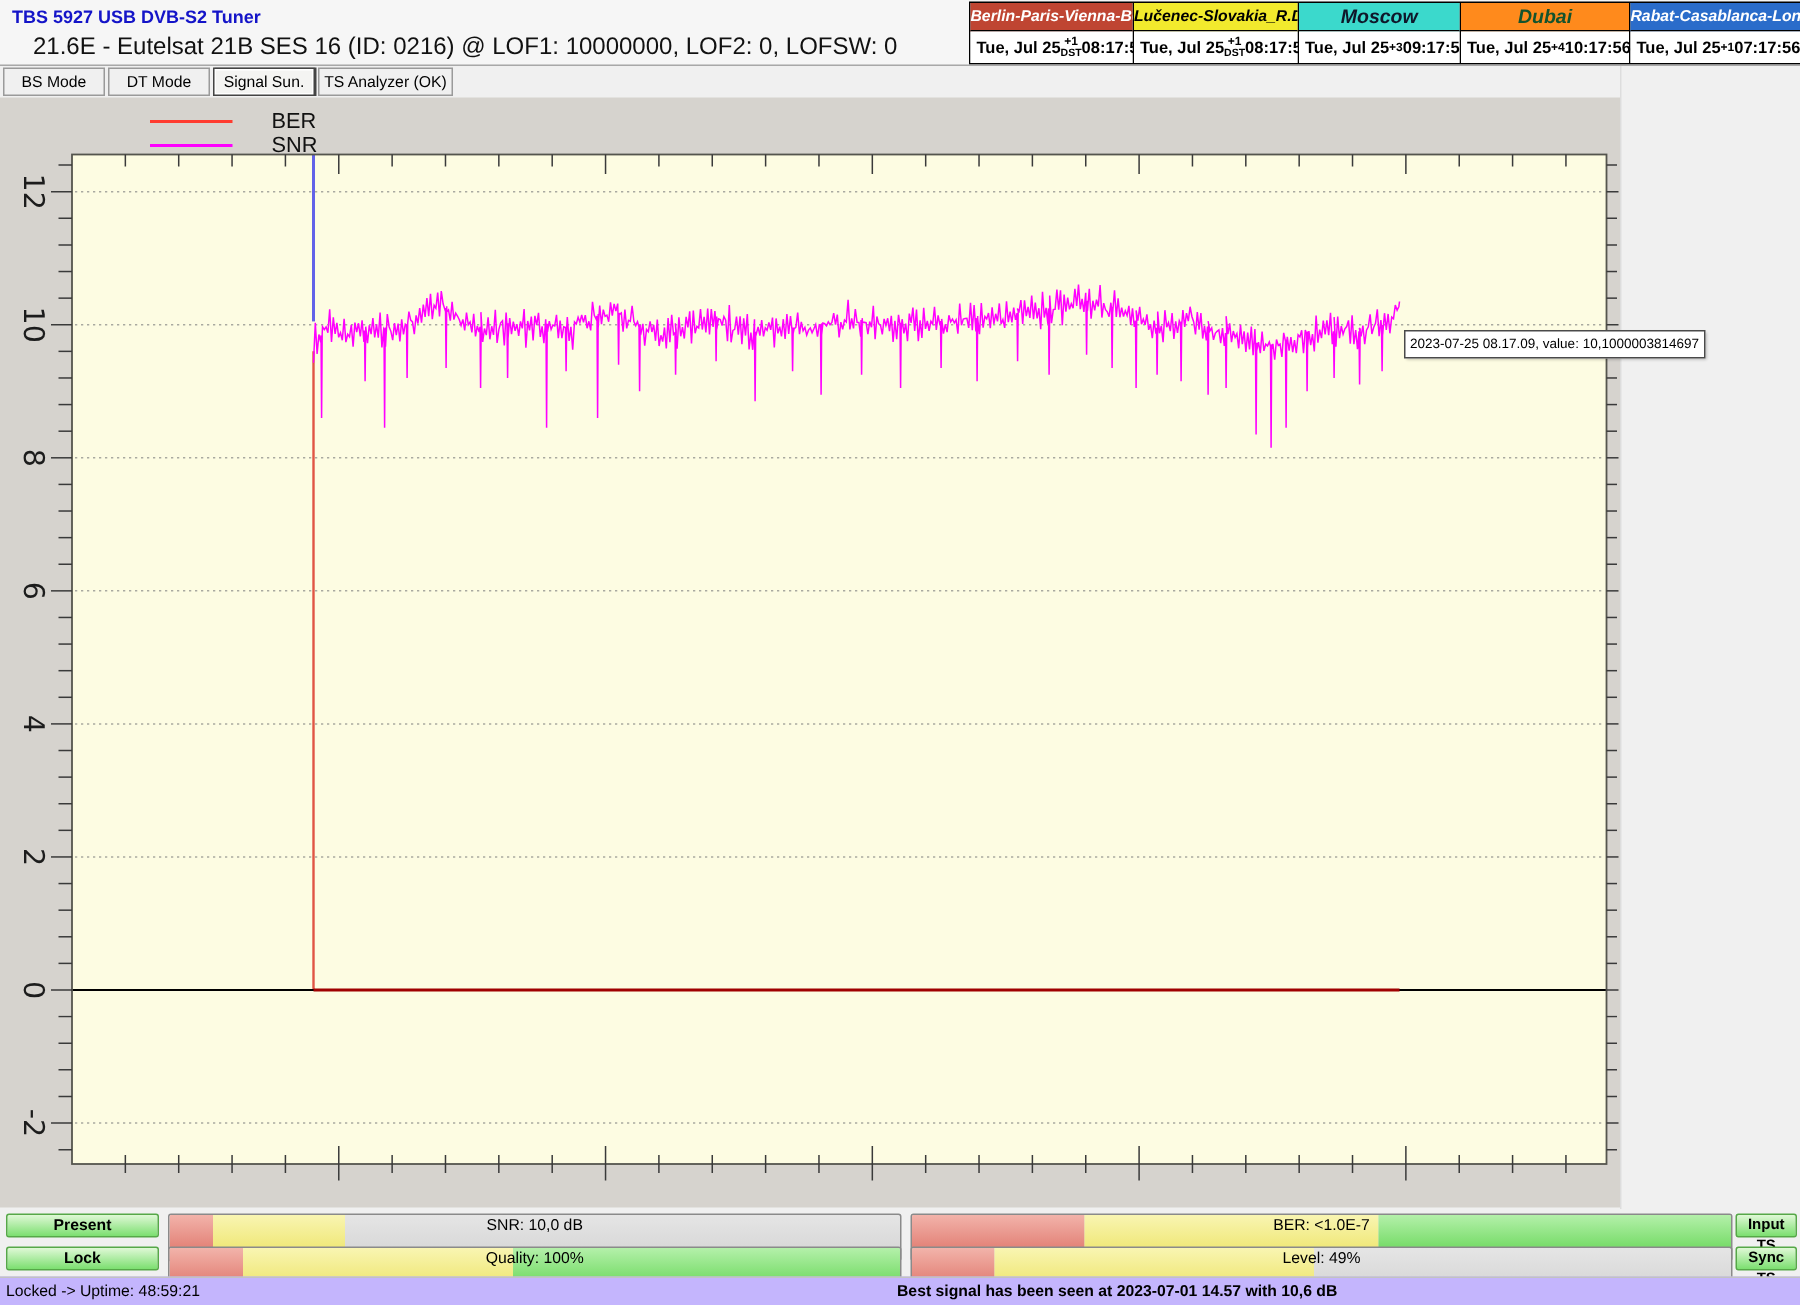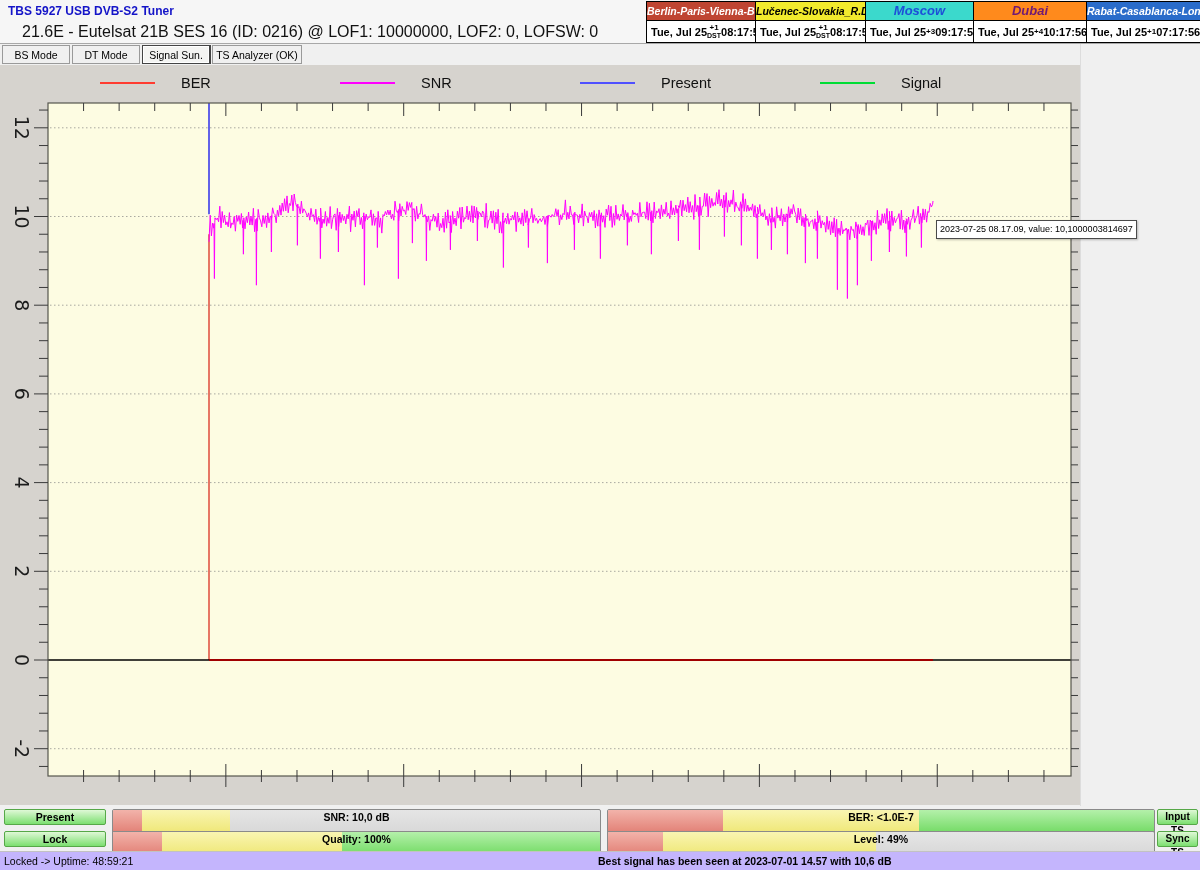--- a/index.html
+++ b/index.html
@@ -23,38 +23,38 @@
   .clock-mid{flex:1 1 auto;display:flex;flex-direction:column;align-items:center;justify-content:flex-start;line-height:1;}
   .clock-off{font-size:8px;font-weight:bold;}
   .clock-dst{font-size:7px;font-weight:bold;}
   .clock-hms{flex:0 0 auto;}
   
   .tab{position:absolute;top:45px;height:19px;background:#f0f0f0;border:1px solid #9a9a9a;
        font-size:10.5px;text-align:center;line-height:18px;box-sizing:border-box;cursor:default;}
   .tab.sel{border:1px solid #444;box-shadow:inset 0 0 0 1px #fff, 1px 0 0 #444;background:#f4f4f2;}
   
   #chartpanel{position:absolute;left:0;top:65px;width:1080px;height:740px;background:#d6d3ce;}
-  #legend{position:absolute;left:100px;top:8px;height:20px;display:flex;align-items:center;}
+  #legend{position:absolute;left:100px;top:8px;height:20px;display:flex;align-items:center;flex-direction:column;}
   .lg-item{display:flex;align-items:center;width:240px;}
   .lg-line{width:55px;height:2px;margin-right:26px;}
   .lg-label{font-size:14.5px;color:#111;}
   #chartsvg{position:absolute;left:0;top:0;}
   #annot{position:absolute;left:210px;top:540px;width:870px;text-align:center;
          font-size:15px;line-height:23px;color:#141414;letter-spacing:.2px;}
   
   #tooltip{position:absolute;left:936px;top:220px;height:17px;line-height:17px;background:#fff;
            border:1px solid #4a4a4a;font-size:9px;padding:0 3px;white-space:nowrap;z-index:30;
            box-shadow:1px 1px 2px rgba(0,0,0,.25);}
   
   #rightpanel{position:absolute;left:1080px;top:44px;width:120px;height:762px;background:#f0f0f0;border-left:1px solid #ddd;}
   
   .gbtn{position:absolute;height:16px;border:1px solid #56a848;border-radius:2px;box-sizing:border-box;
         background:linear-gradient(#dff8d6,#7cdf70);font-size:10.5px;text-align:center;line-height:14px;font-weight:bold;}
   .pbar{position:absolute;height:32px;border:1px solid #8a8a8a;border-radius:2px;box-sizing:border-box;
-        background:linear-gradient(#e5e5e5,#d4d4d4);overflow:hidden;font-weight:bold;}
+        background:linear-gradient(#e5e5e5,#d4d4d4);overflow:hidden;}
   .seg{position:absolute;top:0;bottom:0;}
   .seg.red{background:linear-gradient(#f2b3aa,#dd7065);}
   .seg.yellow{background:linear-gradient(#f9f5b2,#ece364);}
   .seg.green{background:linear-gradient(#b4f0aa,#5fd44f);}
   .pbar .ptext{position:absolute;left:0;right:0;top:1px;text-align:center;font-size:10.5px;color:#000;}
   
   #statusbar{position:absolute;left:0;top:851px;width:1200px;height:19px;background:#c4b5fd;border-top:1px solid #c2c2c2;}
   #status-left{position:absolute;left:4px;top:3px;font-size:10.5px;}
   #status-center{position:absolute;left:598px;top:3px;font-size:10.5px;font-weight:bold;}
 </style>
@@ -83,31 +83,31 @@
           <div class="clock-time">
             <span class="clock-date">Tue, Jul 25</span>
             <span class="clock-mid">
               <span class="clock-off">+1</span>
               <span class="clock-dst">DST</span>
             </span>
             <span class="clock-hms">08:17:56</span>
           </div>
         </div>
         <div class="clock" style="width: 107px;">
-          <div class="clock-name big" style="background: rgb(59, 217, 204); color: #1d4ed8; font-style: italic;">Moscow</div>
+          <div class="clock-name big" style="background: rgb(59, 217, 204); color: #0f172a; font-style: italic;">Moscow</div>
           <div class="clock-time">
             <span class="clock-date">Tue, Jul 25</span>
             <span class="clock-mid">
               <span class="clock-off">+3</span>
             </span>
             <span class="clock-hms">09:17:56</span>
           </div>
         </div>
         <div class="clock" style="width: 112px;">
-          <div class="clock-name big" style="background: rgb(255, 138, 28); color: #701a75;">Dubai</div>
+          <div class="clock-name big" style="background: rgb(255, 138, 28); color: #14532d;">Dubai</div>
           <div class="clock-time">
             <span class="clock-date">Tue, Jul 25</span>
             <span class="clock-mid">
               <span class="clock-off">+4</span>
             </span>
             <span class="clock-hms">10:17:56</span>
           </div>
         </div>
         <div class="clock" style="width: 115px;">
           <div class="clock-name" style="background: rgb(42, 108, 202); color: rgb(255, 255, 255);">Rabat-Casablanca-London</div>

